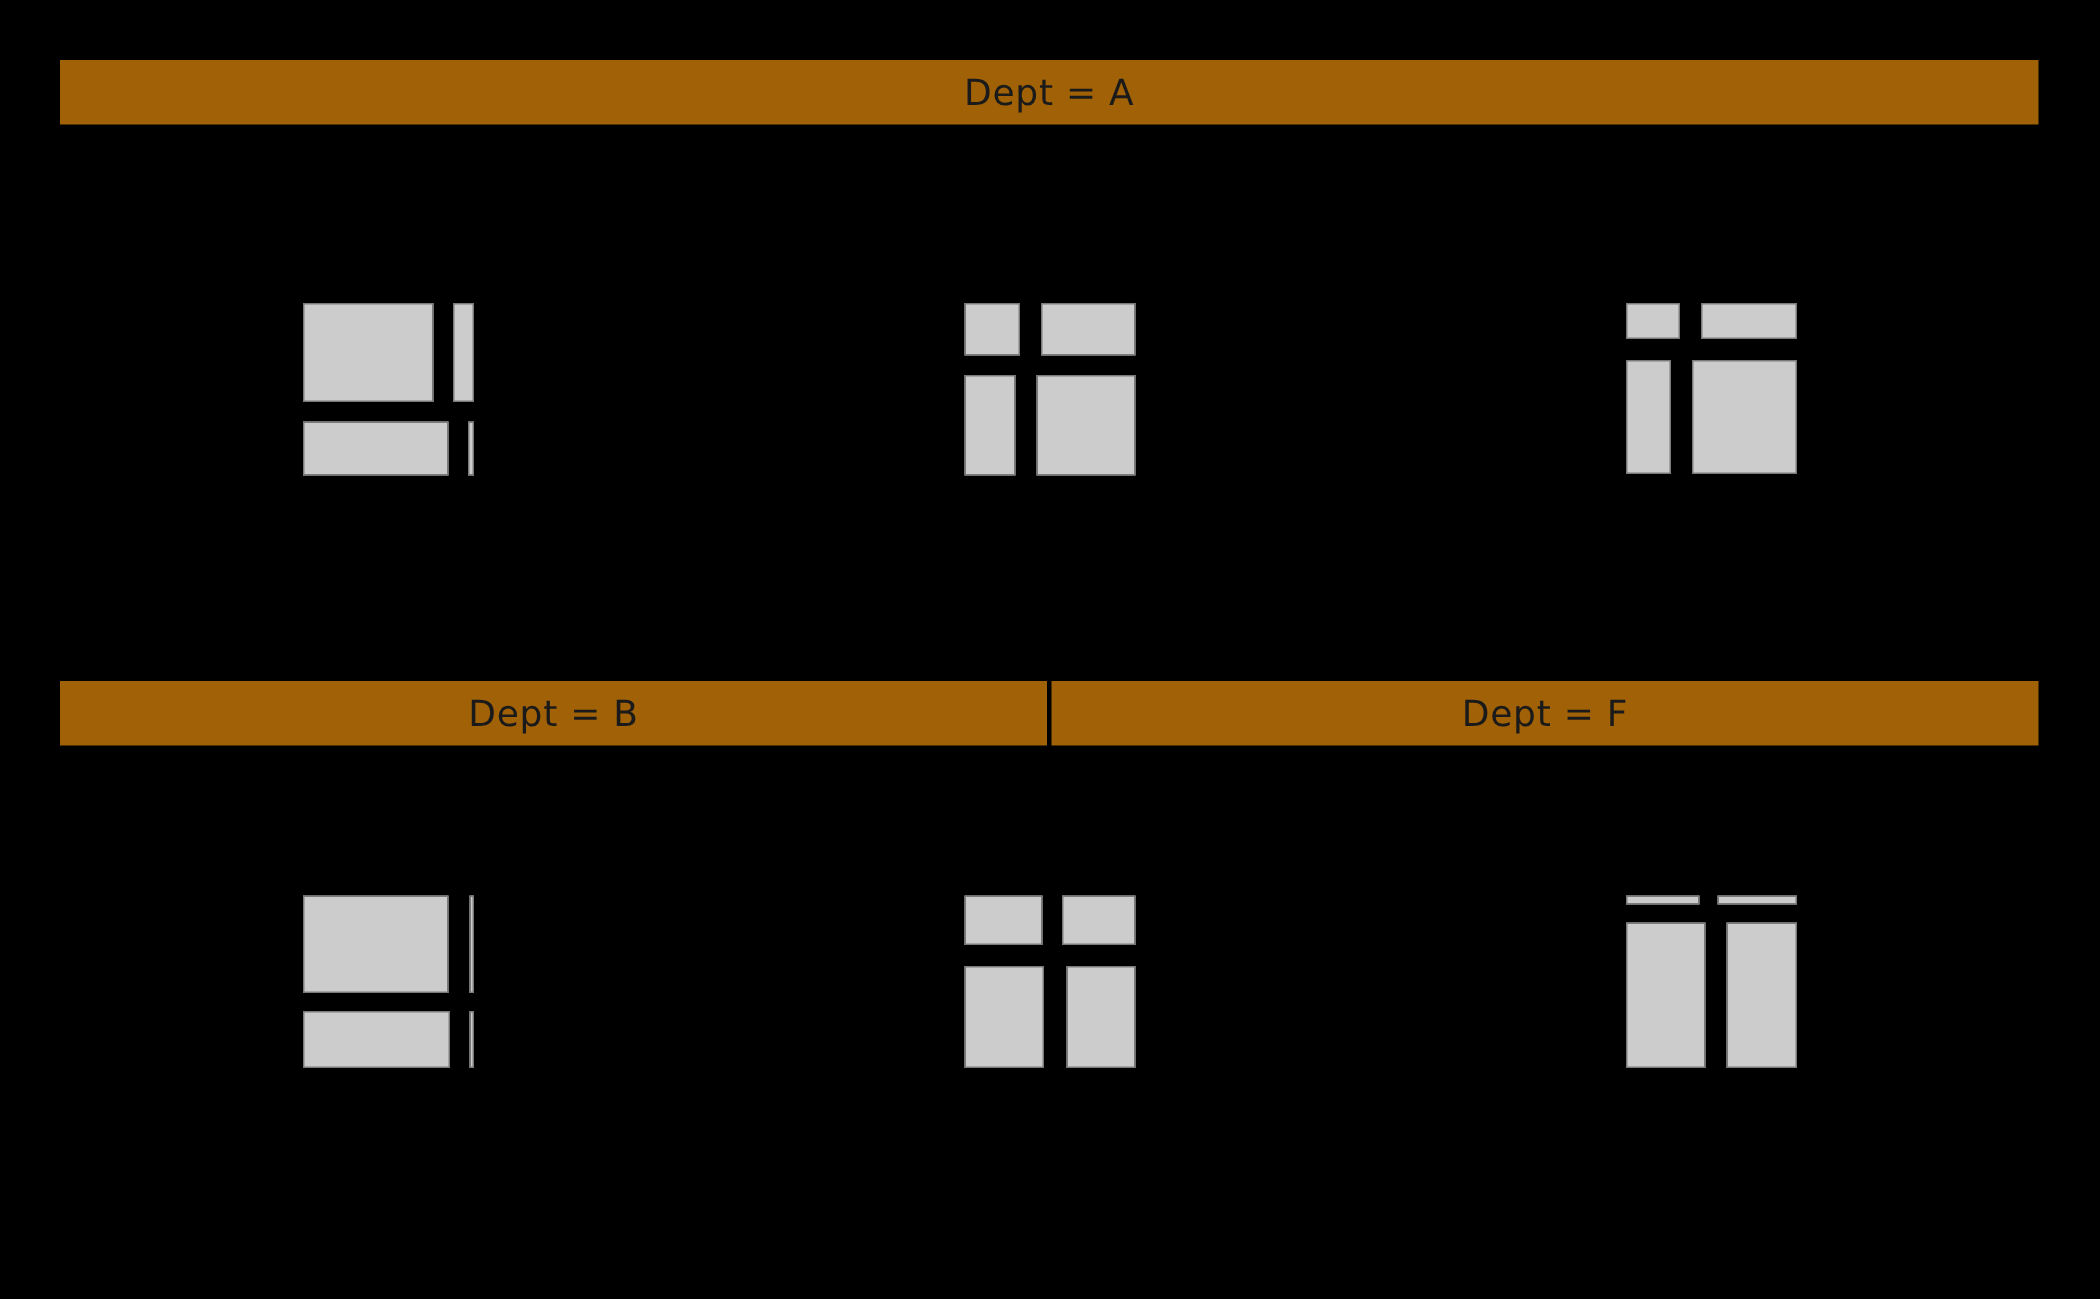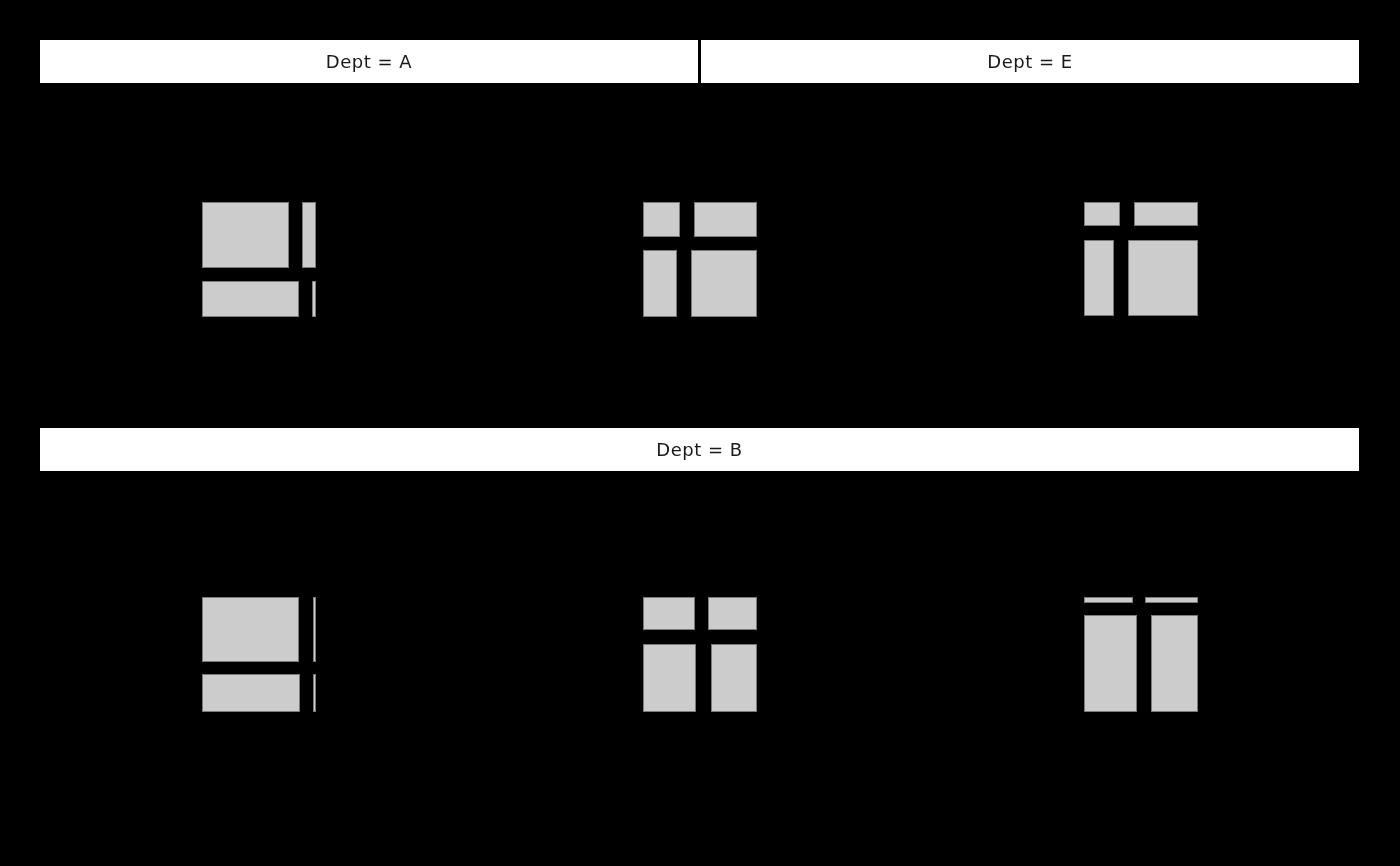--- a/index.html
+++ b/index.html
@@ -15,52 +15,52 @@
     left:38px;
     width:1323px;
     height:47px;
     background:#000000;
     border:2px solid #000000;
     box-sizing:border-box;
     display:flex;
     column-gap:3px;
   }
   .facet-header-row.row-top{top:38px;}
-  .facet-header-row.row-bottom{top:426px;}
+  .facet-header-row.row-bottom{top:452px;}
   .facet-header-cell{
     flex:1 1 0;
-    background:#ffffff;
+    background:#a16207;
     display:flex;
     align-items:center;
     justify-content:center;
-    font-size:18px;
+    font-size:24px;
     color:#1a1a1a;
     letter-spacing:0.5px;
     white-space:nowrap;
     overflow:hidden;
   }
   .mosaic-cell{
     position:absolute;
     background:#cccccc;
     border:1px solid #7a7a7a;
     box-sizing:border-box;
   }
 </style>
 </head>
 <body>
 
 <div class="canvas" id="figure-canvas">
 
   <div class="facet-header-row row-top">
     <div class="facet-header-cell">Dept = A</div>
-    <div class="facet-header-cell">Dept = E</div>
   </div>
 
   <div class="facet-header-row row-bottom">
     <div class="facet-header-cell">Dept = B</div>
+    <div class="facet-header-cell">Dept = F</div>
   </div>
 
   <div id="mosaic-layer">
       <div class="mosaic-cell" style="left: 202px; top: 202px; width: 87px; height: 66px; background: rgb(204, 204, 204); border-color: rgb(122, 122, 122);"></div>
       <div class="mosaic-cell" style="left: 302px; top: 202px; width: 14px; height: 66px; background: rgb(204, 204, 204); border-color: rgb(122, 122, 122);"></div>
       <div class="mosaic-cell" style="left: 202px; top: 281px; width: 97px; height: 36px; background: rgb(204, 204, 204); border-color: rgb(122, 122, 122);"></div>
       <div class="mosaic-cell" style="left: 312px; top: 281px; width: 4px; height: 36px; background: rgb(204, 204, 204); border-color: rgb(122, 122, 122);"></div>
       <div class="mosaic-cell" style="left: 202px; top: 597px; width: 97px; height: 65px; background: rgb(204, 204, 204); border-color: rgb(122, 122, 122);"></div>
       <div class="mosaic-cell" style="left: 313px; top: 597px; width: 3px; height: 65px; background: rgb(204, 204, 204); border-color: rgb(122, 122, 122);"></div>
       <div class="mosaic-cell" style="left: 202px; top: 674px; width: 98px; height: 38px; background: rgb(204, 204, 204); border-color: rgb(122, 122, 122);"></div>

